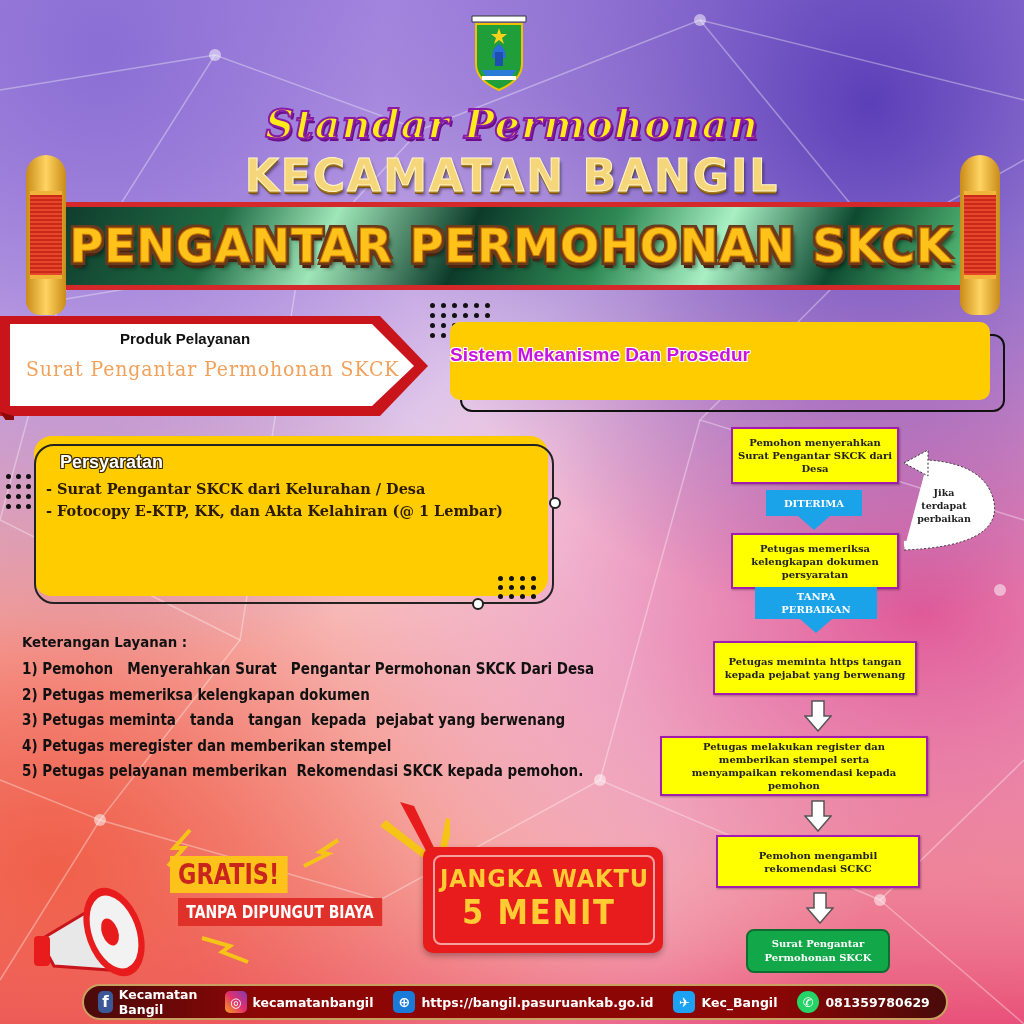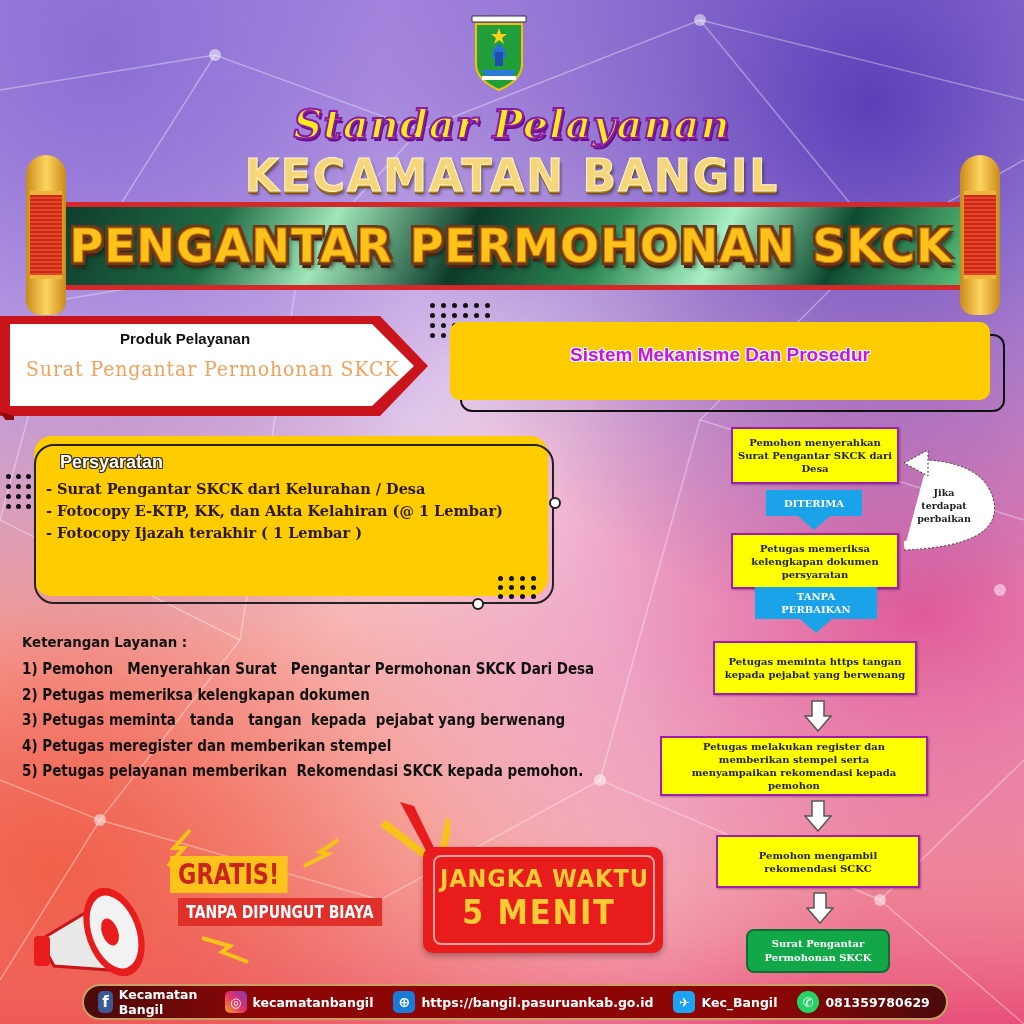--- a/index.html
+++ b/index.html
@@ -37,21 +37,21 @@
 .produk{left:0;top:312px;width:430px;height:108px}
 .produk-label{left:120px;top:330px;font-weight:bold;font-size:15px;color:#111}
 .produk-value{left:26px;top:357px;font-family:"DejaVu Serif",serif;font-size:21px;color:#f2a15a;letter-spacing:1px;transform:scaleX(.9);transform-origin:left}
 
 
 .dots{display:grid;gap:6px}
 .dots i{width:5px;height:5px;border-radius:50%;background:#111;display:block}
 
 
 .sistem-outline{left:460px;top:334px;width:545px;height:78px;border:2px solid #111;border-radius:12px}
-.sistem{left:450px;top:322px;width:540px;height:78px;background:#ffcc00;border-radius:10px;display:flex;align-items:center;justify-content:center;padding-bottom:12px}
+.sistem{left:450px;top:322px;width:540px;height:78px;background:#ffcc00;border-radius:10px;display:flex;align-items:center;padding-bottom:12px}
 .sistem span{font-weight:bold;font-size:19px;color:#c714e0;text-shadow:1px 1px 0 #fff,-1px -1px 0 #fff,1px -1px 0 #fff,-1px 1px 0 #fff}
 
 
 .syarat{left:34px;top:436px;width:514px;height:160px;background:#ffcc00;border-radius:18px}
 .syarat-outline{left:34px;top:444px;width:520px;height:160px;border:2px solid #222;border-radius:20px;border-right-color:#222}
 .syarat-title{left:60px;top:452px;font-family:Liberation Sans, sans-serif;font-weight:bold;font-size:18px;color:#fff;text-shadow:1px 1px 0 #3a2a00,-1px -1px 0 #3a2a00,1px -1px 0 #3a2a00,-1px 1px 0 #3a2a00}
 .syarat-list{left:46px;top:478px;list-style:none}
 .syarat-list li{font-family:"DejaVu Serif",serif;font-weight:bold;font-size:14.5px;color:#2a1a00;line-height:22px}
 .ring{width:12px;height:12px;border:2px solid #222;border-radius:50%;background:#fff}
 
@@ -116,21 +116,21 @@
 <svg class="abs logo" viewBox="0 0 62 80">
   <path d="M4 4 L58 4 L58 10 L4 10 Z" fill="#fff" stroke="#333" stroke-width="1"></path>
   <path d="M8 12 L54 12 L54 52 Q54 68 31 78 Q8 68 8 52 Z" fill="#1f9e3a" stroke="#f2c200" stroke-width="2"></path>
   <polygon points="31,16 33,22 39,22 34,26 36,32 31,28 26,32 28,26 23,22 29,22" fill="#ffd21a"></polygon>
   <path d="M24 46 Q24 36 31 32 Q38 36 38 46 Z" fill="#2a6ed8"></path>
   <rect x="27" y="40" width="8" height="14" fill="#1e4fb0"></rect>
   <path d="M14 58 L48 58 L44 64 L18 64 Z" fill="#2a7ad8"></path>
   <rect x="14" y="64" width="34" height="4" fill="#fff"></rect>
 </svg>
 
-<div class="abs script-title">Standar Pelayanan</div>
+<div class="abs script-title">Standar Permohonan</div>
 <div class="abs kec-title">KECAMATAN BANGIL</div>
 
 <div class="abs banner"></div>
 <div class="abs banner-text">PENGANTAR PERMOHONAN SKCK</div>
 <div class="abs roller l">
     <div class="red"></div>
   </div>
 <div class="abs roller r">
     <div class="red"></div>
   </div>
@@ -204,21 +204,20 @@
     <i></i>
     <i></i>
     <i></i>
     <i></i>
     <i></i>
 </div>
 <div class="abs syarat-title">Persyaratan</div>
 <ul class="abs syarat-list">
   <li>- Surat Pengantar SKCK dari Kelurahan / Desa</li>
   <li>- Fotocopy E-KTP, KK, dan Akta Kelahiran (@ 1 Lembar)</li>
-  <li>- Fotocopy Ijazah terakhir ( 1 Lembar )</li>
 </ul>
 
 <div class="abs ket">
   <div class="ket-title">Keterangan Layanan :</div>
   <ol>
     <li>1) Pemohon   Menyerahkan Surat   Pengantar Permohonan SKCK Dari Desa</li>
     <li>2) Petugas memeriksa kelengkapan dokumen</li>
     <li>3) Petugas meminta   tanda   tangan  kepada  pejabat yang berwenang</li>
     <li>4) Petugas meregister dan memberikan stempel</li>
     <li>5) Petugas pelayanan memberikan  Rekomendasi SKCK kepada pemohon.</li>

